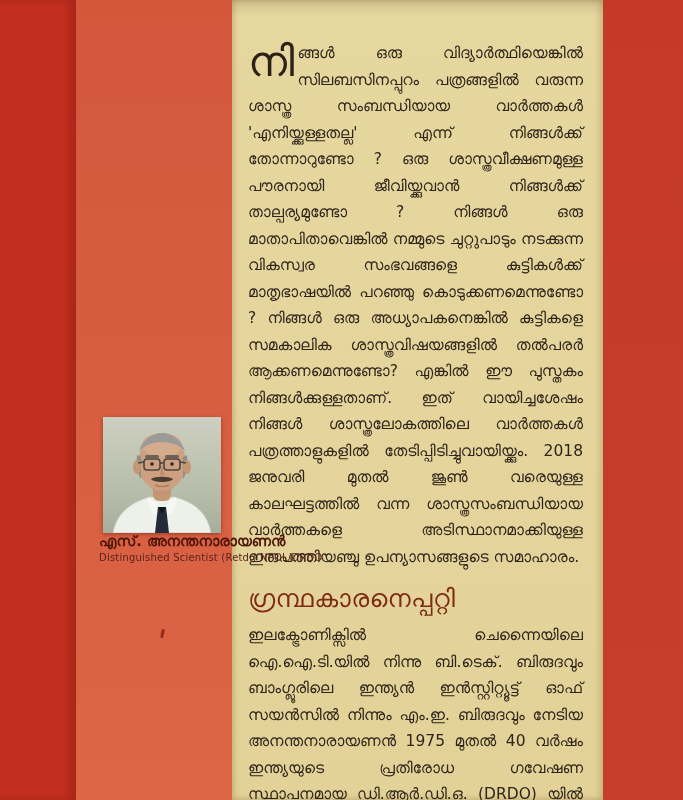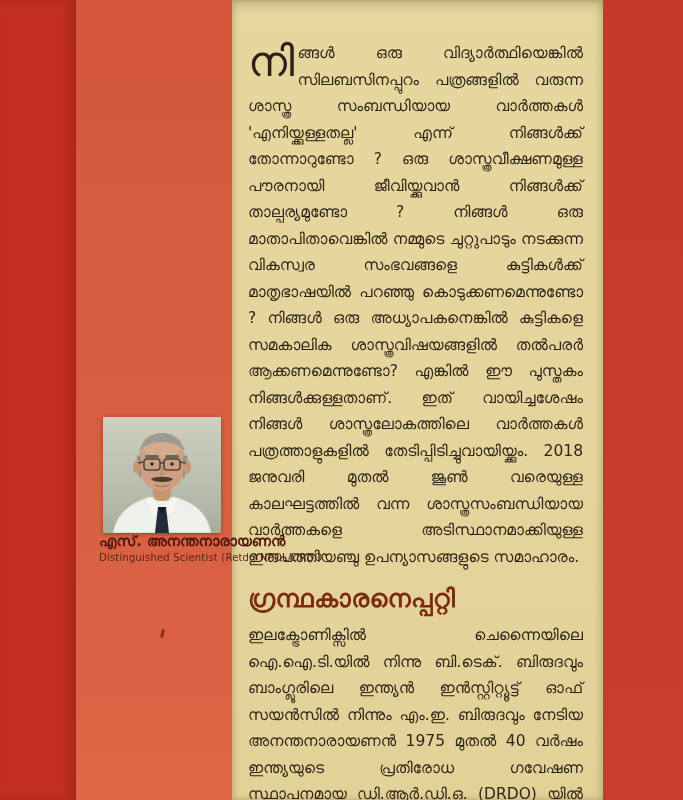--- a/index.html
+++ b/index.html
@@ -46,21 +46,21 @@
     float:left;
     font-size:42px;
     line-height:40px;
     padding:2px 3px 0 0;
     font-weight:400;
     color:#2b2117;
   }
   .section-heading{
     margin:14px 0 8px 0;
     font-size:25px;
-    font-weight:bold;
+    font-weight:normal;
     color:#7d2a13;
     letter-spacing:.5px;
   }
   .bio{margin-top:6px;}
   
   .photo-block{
     position:absolute;left:99px;top:417px;width:126px;
     text-align:center;
   }
   .photo-frame{

